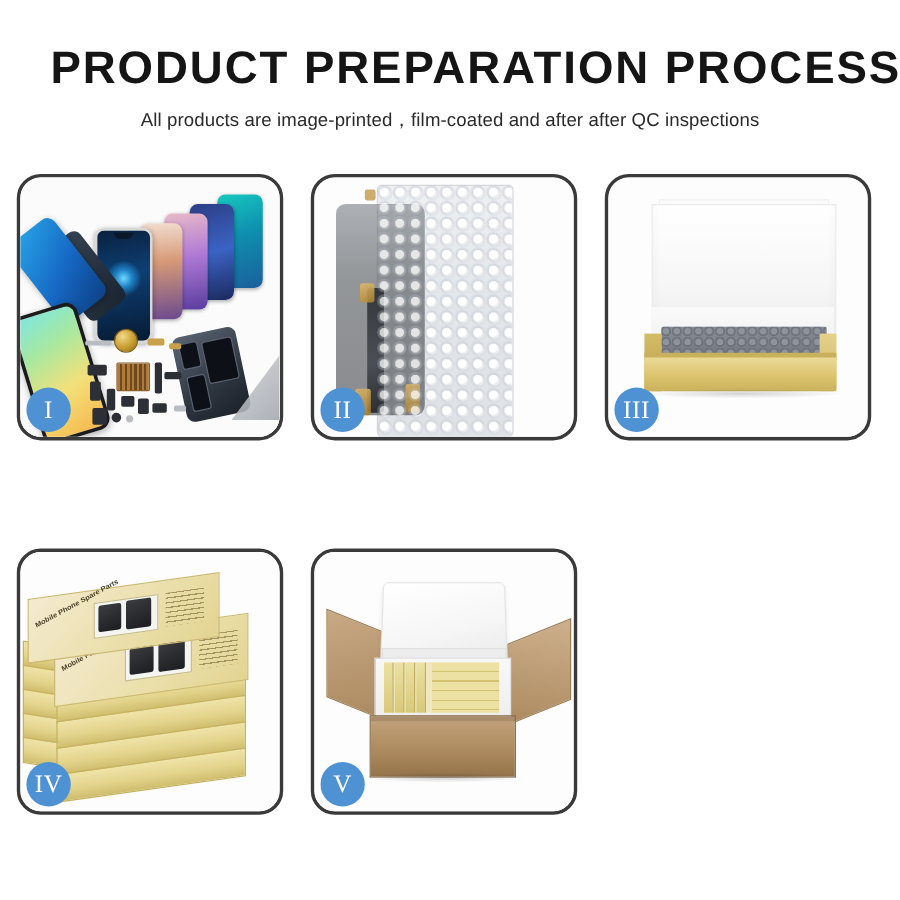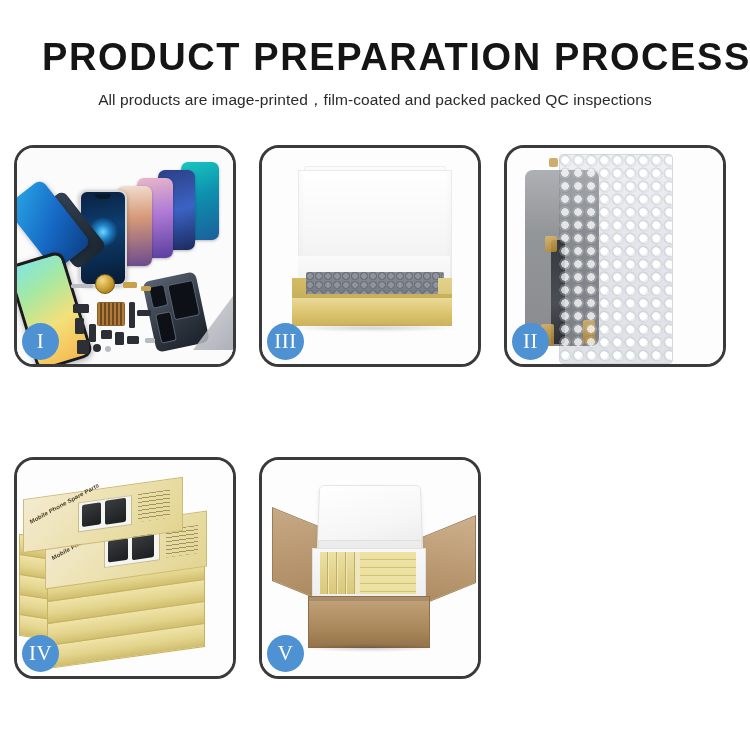--- a/index.html
+++ b/index.html
@@ -383,21 +383,21 @@
   .vi-shadow {
     position:absolute; left:24px; top:172px; width:170px; height:9px;
     background: radial-gradient(ellipse at center, rgba(0,0,0,0.15) 0%, rgba(0,0,0,0) 72%);
   }
 </style>
 </head>
 <body>
 
 <div class="header">
   <div class="title">PRODUCT PREPARATION PROCESS</div>
-  <div class="subtitle">All products are image-printed，film-coated and packed packed QC inspections</div>
+  <div class="subtitle">All products are image-printed，film-coated and after after QC inspections</div>
 </div>
 
 <div class="grid">
 
   <div class="panel">
     <div class="panel-inner">
       <div class="p1-bg"></div>
       <div class="phone ph-a"></div>
       <div class="phone ph-b"></div>
       <div class="phone ph-c"></div>
@@ -430,45 +430,45 @@
         <span style="left:6px;  top:60px; width:12px; height:14px;"></span>
         <span class="silver" style="left:74px; top:58px; width:10px; height:5px;"></span>
       </div>
       <div class="tweezer"></div>
     </div>
     <div class="badge">I</div>
   </div>
 
   <div class="panel">
     <div class="panel-inner">
+      <div class="bubble-pack"></div>
+      <div class="bp-item"></div>
+      <div class="bp-flex"></div>
+      <div class="bp-tab"></div>
+      <div class="bp-gold1"></div>
+      <div class="bp-gold2"></div>
+      <div class="bp-gold3"></div>
+      <div class="bp-overlay"></div>
+    </div>
+    <div class="badge">II</div>
+  </div>
+
+  <div class="panel">
+    <div class="panel-inner">
       <div class="p3-lid-top"></div>
       <div class="p3-lid"></div>
       <div class="p3-foam"></div>
       <div class="p3-bubbles"></div>
       <div class="p3-box-side"></div>
       <div class="p3-box-side-r"></div>
       <div class="p3-box-rim"></div>
       <div class="p3-box-front"></div>
       <div class="p3-shadow"></div>
     </div>
     <div class="badge">III</div>
-  </div>
-
-  <div class="panel">
-    <div class="panel-inner">
-      <div class="bubble-pack"></div>
-      <div class="bp-item"></div>
-      <div class="bp-flex"></div>
-      <div class="bp-tab"></div>
-      <div class="bp-gold1"></div>
-      <div class="bp-gold2"></div>
-      <div class="bp-gold3"></div>
-      <div class="bp-overlay"></div>
-    </div>
-    <div class="badge">II</div>
   </div>
 
   <div class="panel">
     <div class="panel-inner">
       <div class="stack">
 
         <div class="sbox" style="left:2px;  top:82px;  width:102px; height:20px; transform:skewY(9deg);"></div>
         <div class="sbox" style="left:2px;  top:102px; width:102px; height:20px; transform:skewY(9deg);"></div>
         <div class="sbox" style="left:2px;  top:122px; width:102px; height:20px; transform:skewY(9deg);"></div>
         <div class="sbox" style="left:2px;  top:142px; width:102px; height:20px; transform:skewY(9deg);"></div>

